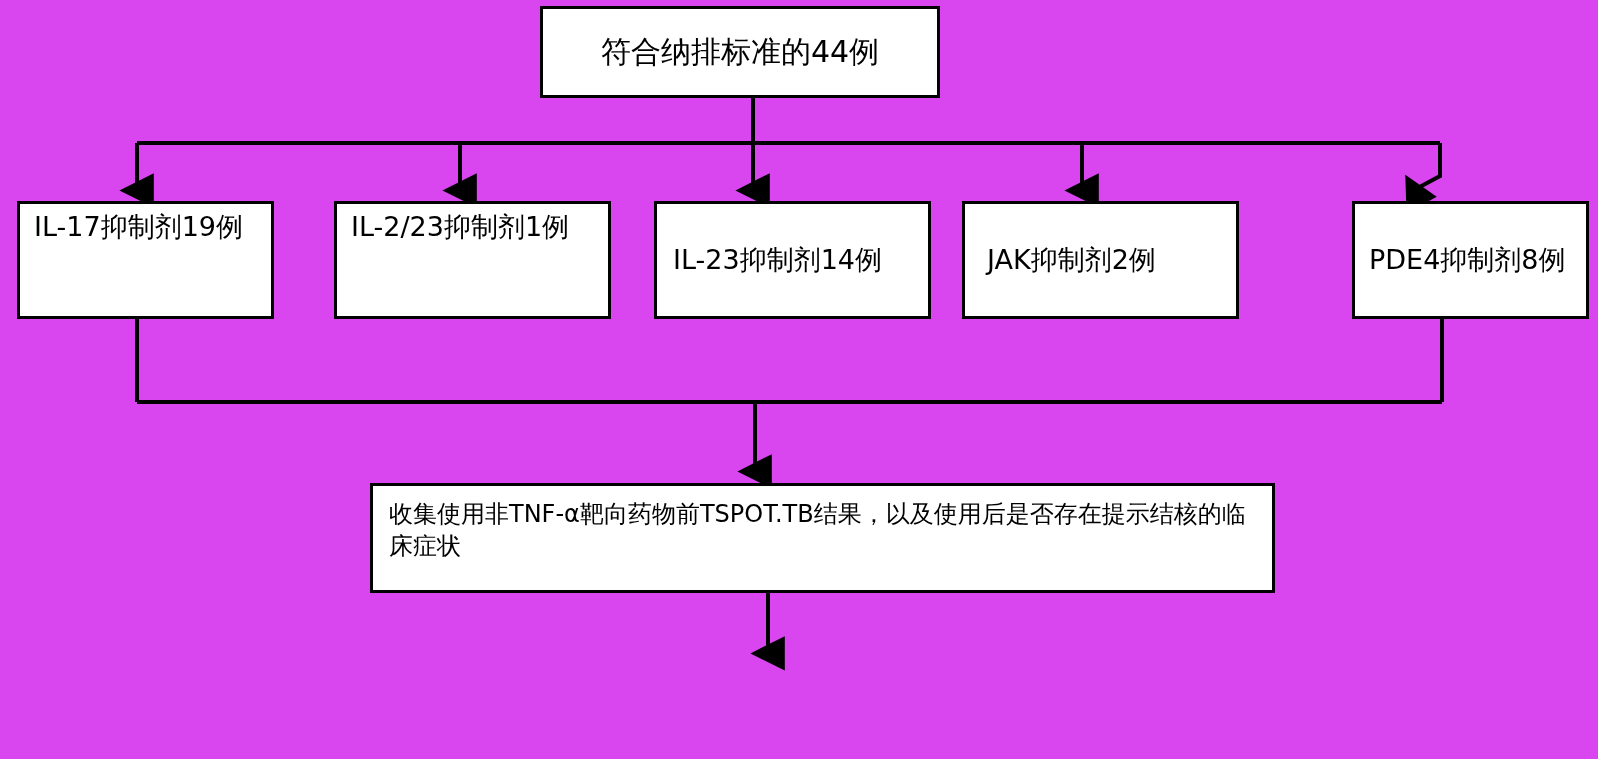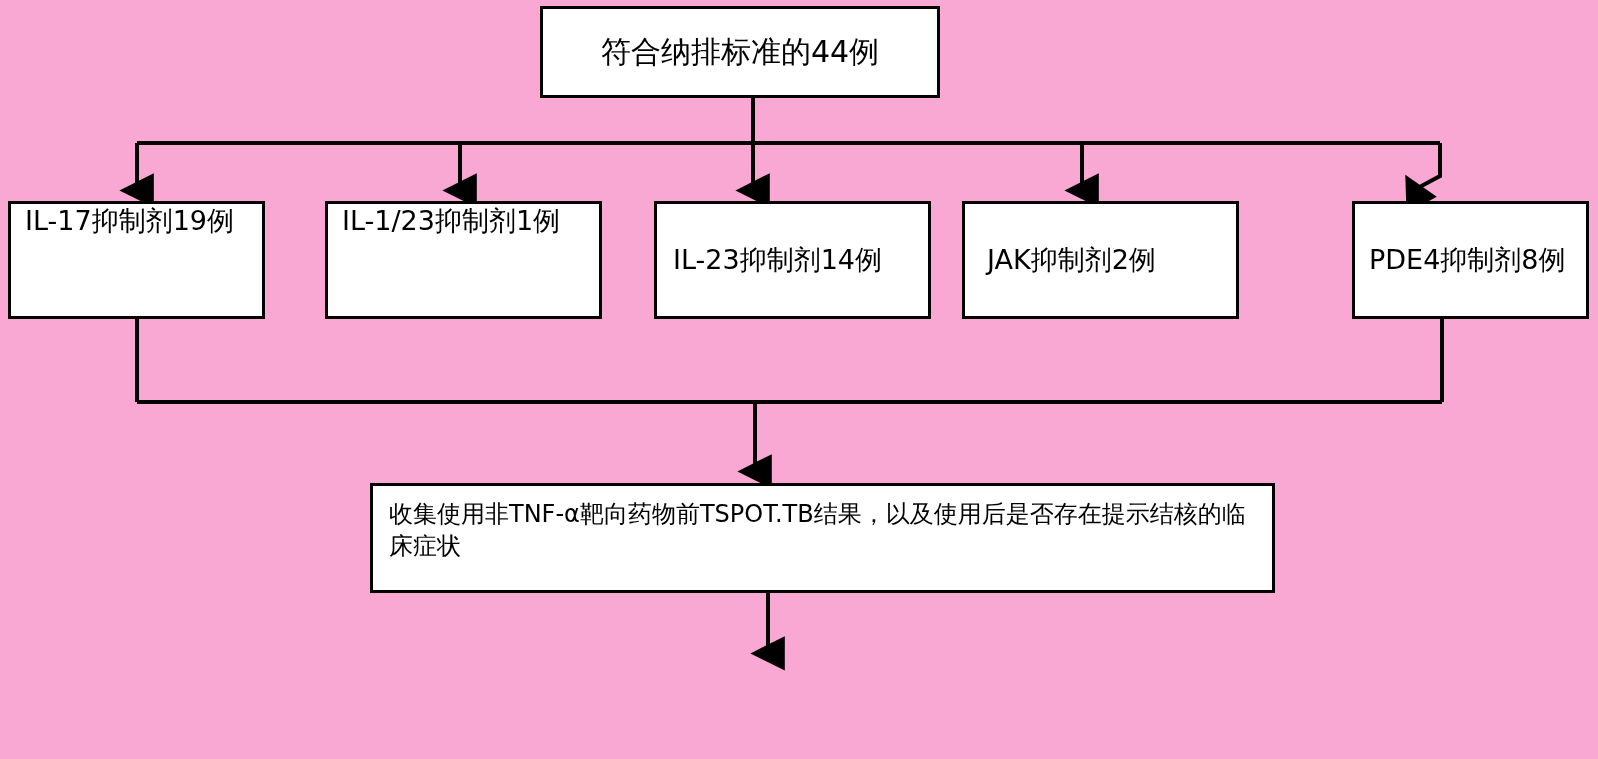--- a/index.html
+++ b/index.html
@@ -8,21 +8,21 @@
     padding: 0;
     background: #ffffff;
   }
   body {
     font-family: "DejaVu Sans", "Liberation Sans", sans-serif;
   }
   #canvas {
     position: relative;
     width: 1598px;
     height: 759px;
-    background: #f9a8d4;
+    background: #d946ef;
     overflow: hidden;
   }
   #flow-svg {
     position: absolute;
     left: 0;
     top: 0;
     width: 1598px;
     height: 759px;
   }
   .node {
@@ -55,22 +55,23 @@
   }
   
   .drug-node {
     top: 201px;
     height: 118px;
     font-size: 27px;
     padding: 0 14px;
   }
   .drug-node.wrap2 {
     align-items: flex-start;
-    padding-top: 0;
+    padding-top: 6px;
     text-align: left;
+    margin-left: 9px;
   }
   .drug-node.center1 {
     align-items: center;
     justify-content: flex-start;
     text-align: left;
   }
   #node-il17   { left: 8px;    width: 257px; }
   #node-il1223 { left: 325px;  width: 277px; }
   #node-il23   { left: 654px;  width: 277px; padding-left: 16px; }
   #node-jak    { left: 962px;  width: 277px; padding-left: 22px; }
@@ -134,21 +135,21 @@
 
   <div class="node" id="node-root">
     <span class="node-text">符合纳排标准的44例</span>
   </div>
 
   <div class="node drug-node wrap2" id="node-il17">
     <span class="node-text">IL-17抑制剂19例</span>
   </div>
 
   <div class="node drug-node wrap2" id="node-il1223">
-    <span class="node-text">IL-1/23抑制剂1例</span>
+    <span class="node-text">IL-2/23抑制剂1例</span>
   </div>
 
   <div class="node drug-node center1" id="node-il23">
     <span class="node-text">IL-23抑制剂14例</span>
   </div>
 
   <div class="node drug-node center1" id="node-jak">
     <span class="node-text">JAK抑制剂2例</span>
   </div>
 

